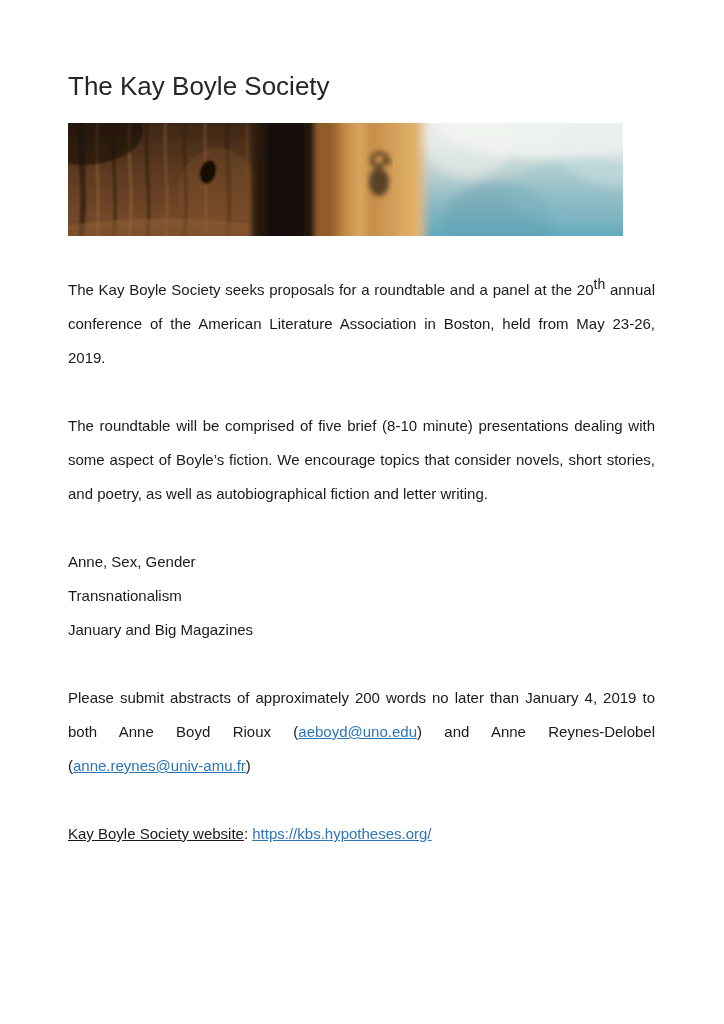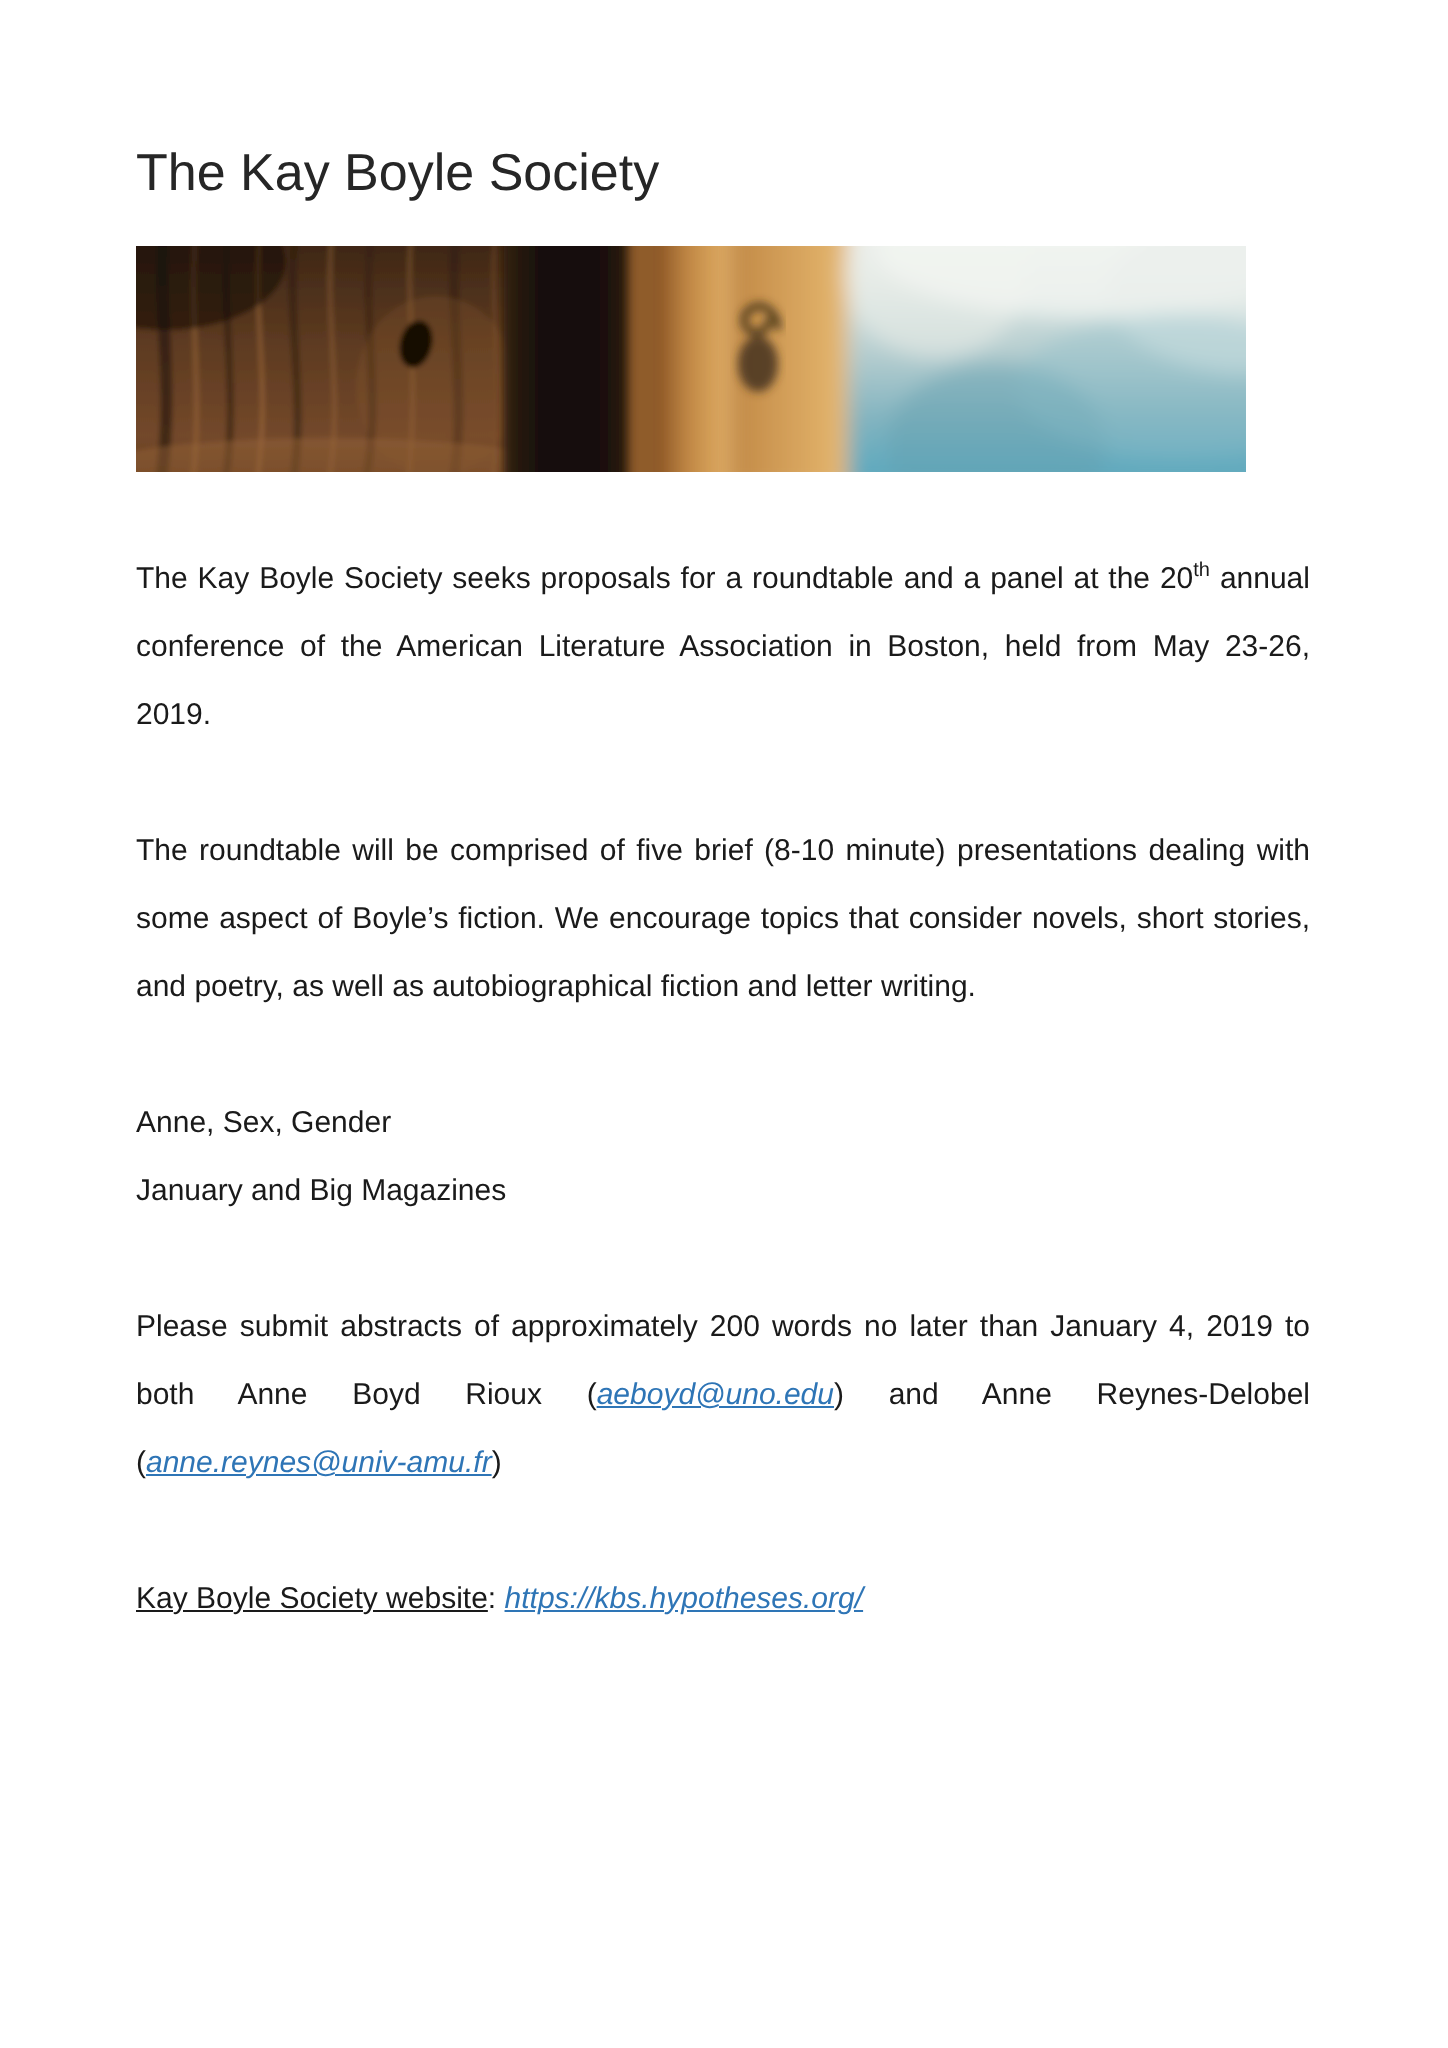--- a/index.html
+++ b/index.html
@@ -32,23 +32,23 @@
   }
   .para {
     font-size: 15px;
     line-height: 34px;
     margin: 34px 0 0 0;
     color: #1a1a1a;
   }
   .para.justify { text-align: justify; }
   .para.first { margin-top: 37px; }
   .topic-line { line-height: 34px; }
-  sup.ord { font-size: 10px; line-height: 0; vertical-align: super; }
+  sup.ord { font-size: 14px; line-height: 0; vertical-align: super; }
   b.deadline { font-weight: 400; }
-  a.link { color: #2e75b6; text-decoration: underline; cursor: pointer; font-style: italic; }
+  a.link { color: #2e75b6; text-decoration: underline; cursor: pointer; }
   .ul-label { text-decoration: underline; }
 </style>
 </head>
 <body>
 
 <div class="page">
 
   <h1 class="doc-title">The Kay Boyle Society</h1>
 
   <div class="banner">
@@ -137,20 +137,21 @@
       </g>
     </svg>
   </div>
 
   <p class="para justify first"><span>The Kay Boyle Society seeks proposals for a roundtable and a panel at the 20</span><sup class="ord">th</sup><span> annual conference of the American Literature Association in Boston, held from May 23-26, 2019.</span></p>
 
   <p class="para justify">The roundtable will be comprised of five brief (8-10 minute) presentations dealing with some aspect of Boyle’s fiction. We encourage topics that consider novels, short stories, and poetry, as well as autobiographical fiction and letter writing.</p>
 
   <div class="para">
     <div class="topic-line">Anne, Sex, Gender</div>
+    <div class="topic-line">Transnationalism</div>
     <div class="topic-line">January and Big Magazines</div>
   </div>
 
   <p class="para justify"><span>Please submit abstracts of approximately 200 words no later than </span><b class="deadline">January 4, 2019</b><span> to both Anne Boyd Rioux (</span><a class="link" href="#">aeboyd@uno.edu</a><span>) and Anne Reynes-Delobel (</span><a class="link" href="#">anne.reynes@univ-amu.fr</a><span>)</span></p>
 
   <p class="para"><span class="ul-label">Kay Boyle Society website</span><span>: </span><a class="link" href="#">https://kbs.hypotheses.org/</a></p>
 
 </div>
 
 </body></html>

